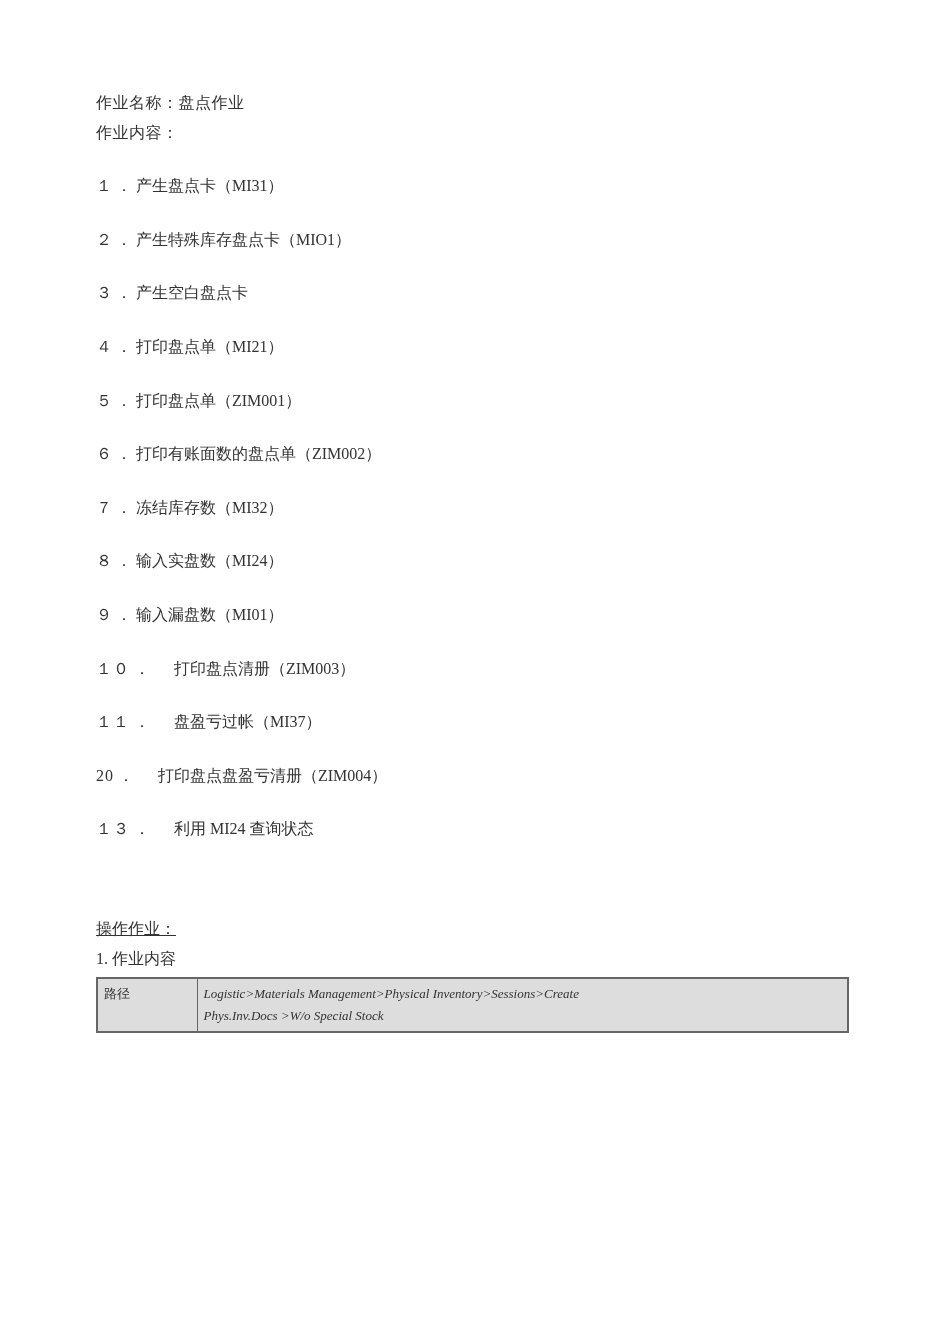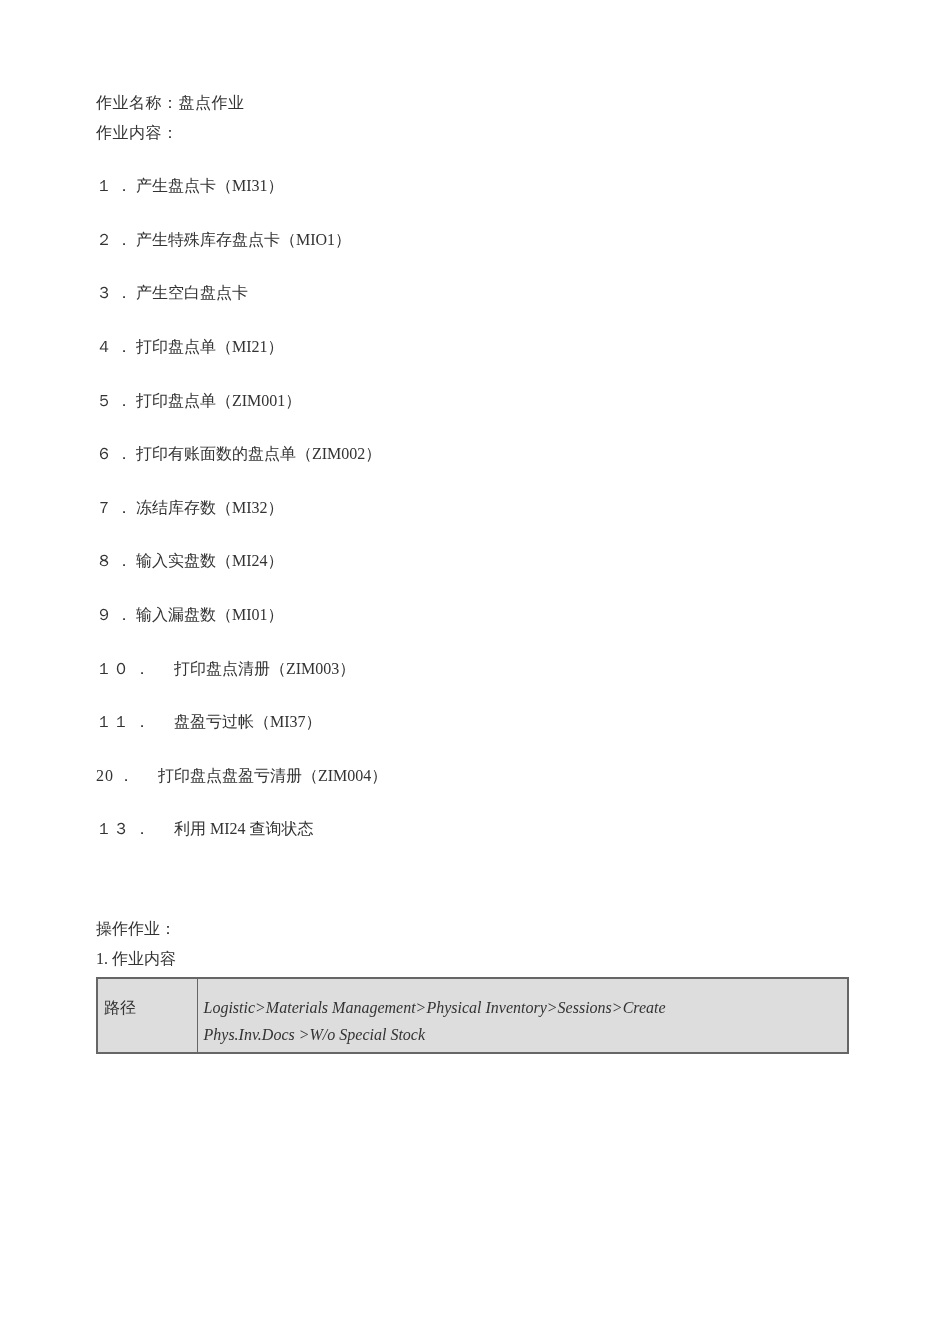--- a/index.html
+++ b/index.html
@@ -34,37 +34,38 @@
     }
     .indent-txt-wide {
       display: inline-block;
       margin-left: 20px;
     }
     .section-gap {
       height: 70px;
     }
     .op-label {
       line-height: 1.85;
+      text-decoration: underline;
     }
     .op-step {
       line-height: 1.85;
     }
     table.info {
       width: 100%;
       border-collapse: collapse;
       border: 2px solid #666;
       background: #dddddd;
       margin-top: 4px;
     }
     table.info td {
       border: 1px solid #666;
-      padding: 15px 10px 4px 6px;
+      padding: 4px 10px 4px 6px;
       vertical-align: top;
       line-height: 1.7;
-      font-size: 16px;
+      font-size: 13px;
     }
     table.info td.key {
       width: 100px;
       white-space: nowrap;
     }
     table.info td.val {
       font-family: "Times New Roman", serif;
     }
     table.info td.val .en { font-family: "Times New Roman", serif; font-style: italic; }
   </style>

